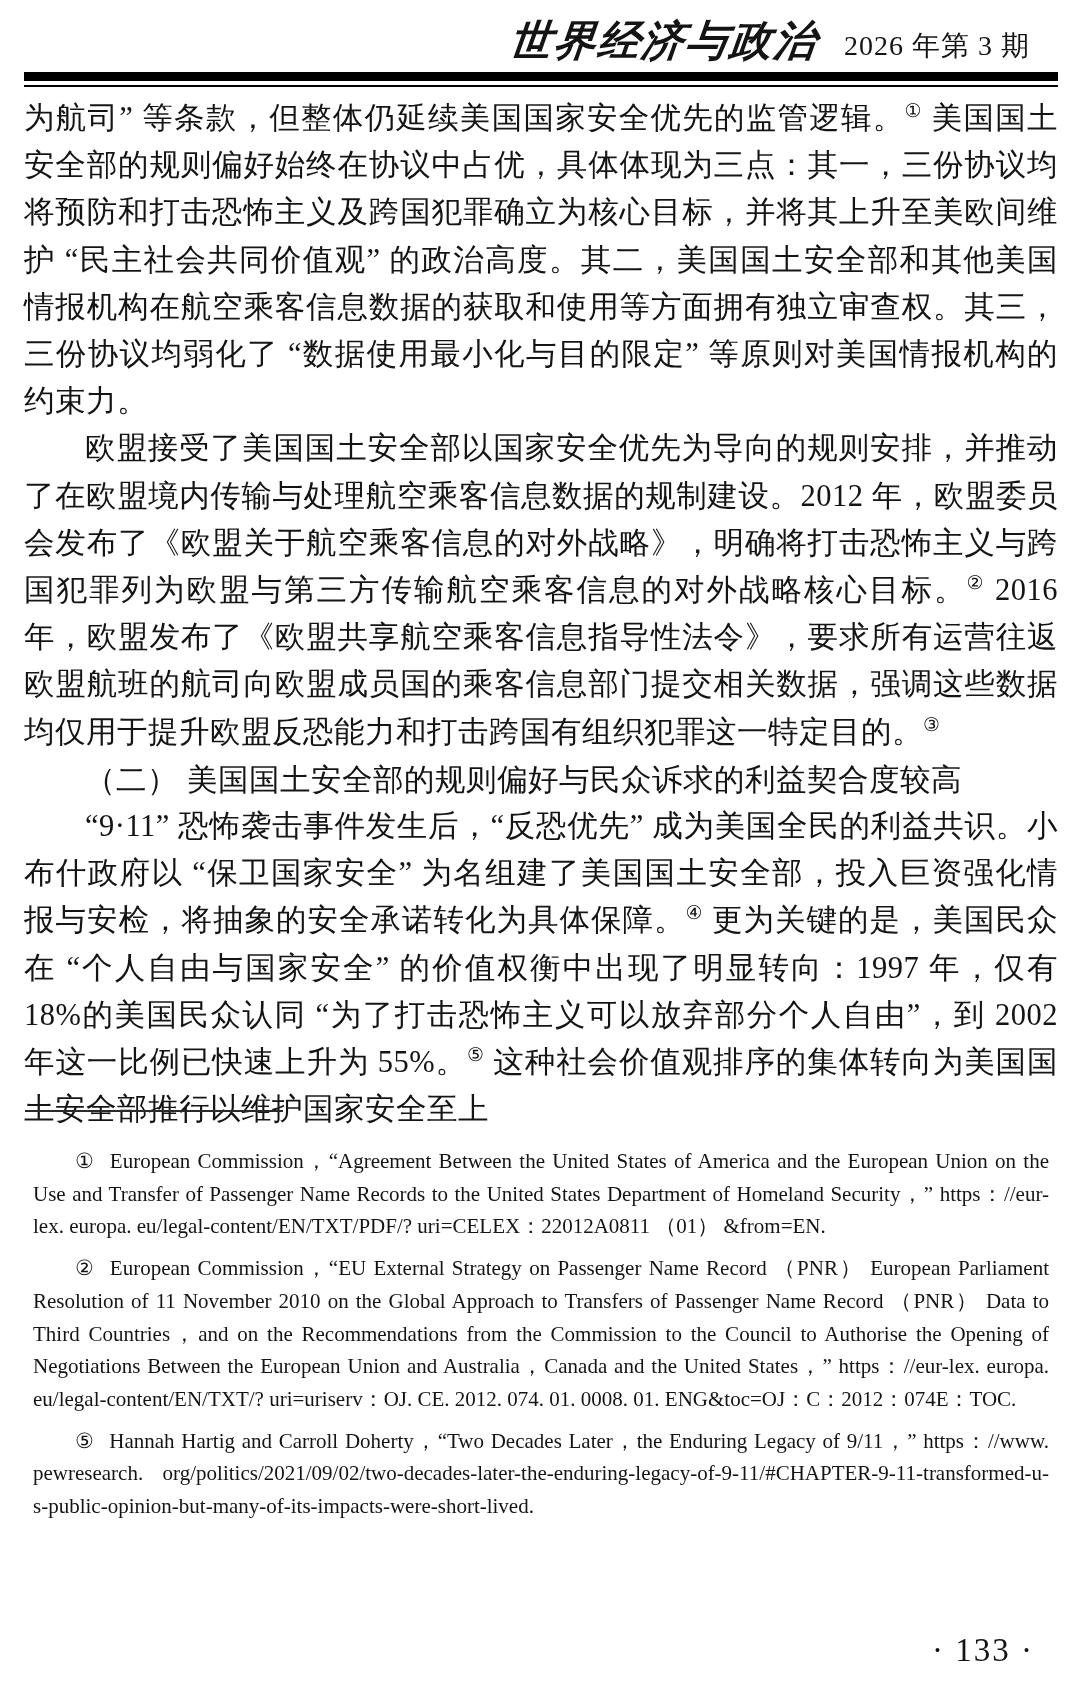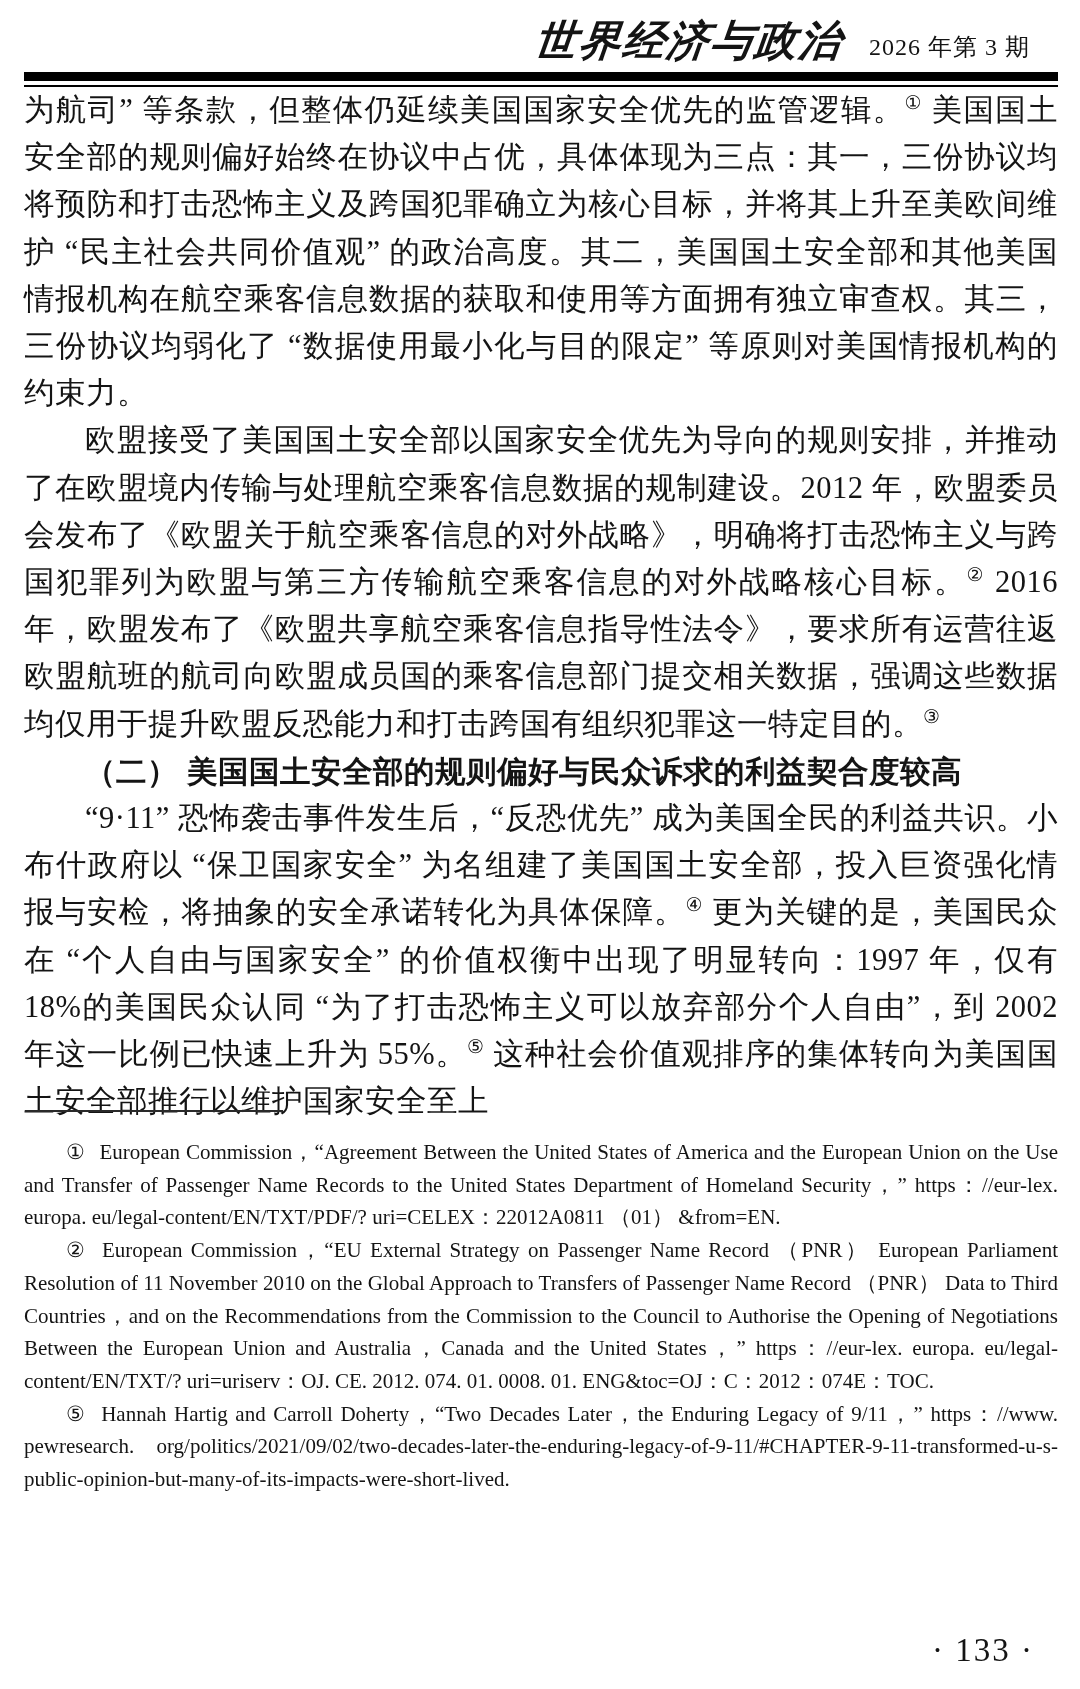--- a/index.html
+++ b/index.html
@@ -26,54 +26,54 @@
   .journal-title {
     font-family: "DejaVu Serif", serif;
     font-style: italic;
     font-weight: 700;
     font-size: 42px;
     letter-spacing: 2px;
     transform: skewX(-6deg);
     line-height: 1;
   }
   .issue-info {
-    font-size: 24px;
+    font-size: 28px;
     line-height: 1;
     letter-spacing: 1px;
     text-align: right;
   }
   .rule-thick {
     margin: 10px 22px 0 24px;
     height: 9px;
     background: #000000;
   }
   .rule-thin {
     margin: 4px 22px 0 24px;
     height: 2px;
     background: #000000;
   }
   
   .body-text {
-    margin: 0 22px 0 24px;
+    margin: 8px 22px 0 24px;
     font-size: 30.5px;
     line-height: 47.2px;
     text-align: justify;
     text-justify: inter-character;
     letter-spacing: 0.5px;
   }
   .body-text p { margin: 0; }
   .para-indent { text-indent: 2em; }
   sup {
     font-size: 0.62em;
     vertical-align: super;
     line-height: 0;
   }
   .section-heading {
     font-family: "Liberation Sans", "DejaVu Sans", sans-serif;
-    font-weight: 700;
+    font-weight: 400;
     text-indent: 2em;
     letter-spacing: 0.5px;
   }
   
   .footnote-sep {
     position: absolute;
     left: 25px;
     top: 1110px;
     width: 258px;
     height: 2px;
@@ -82,21 +82,21 @@
   .footnotes {
     position: absolute;
     left: 24px;
     right: 22px;
     top: 1136px;
     font-size: 21px;
     line-height: 32.7px;
     text-align: justify;
     text-justify: inter-word;
   }
-  .footnotes p { margin: 0; text-indent: 2em; }
+  .footnotes p { margin: 9px; text-indent: 2em; }
   .footnote-marker { margin-right: 14px; }
   
   .page-number {
     position: absolute;
     right: 46px;
     top: 1632px;
     font-size: 33px;
     letter-spacing: 2px;
   }
 </style>

